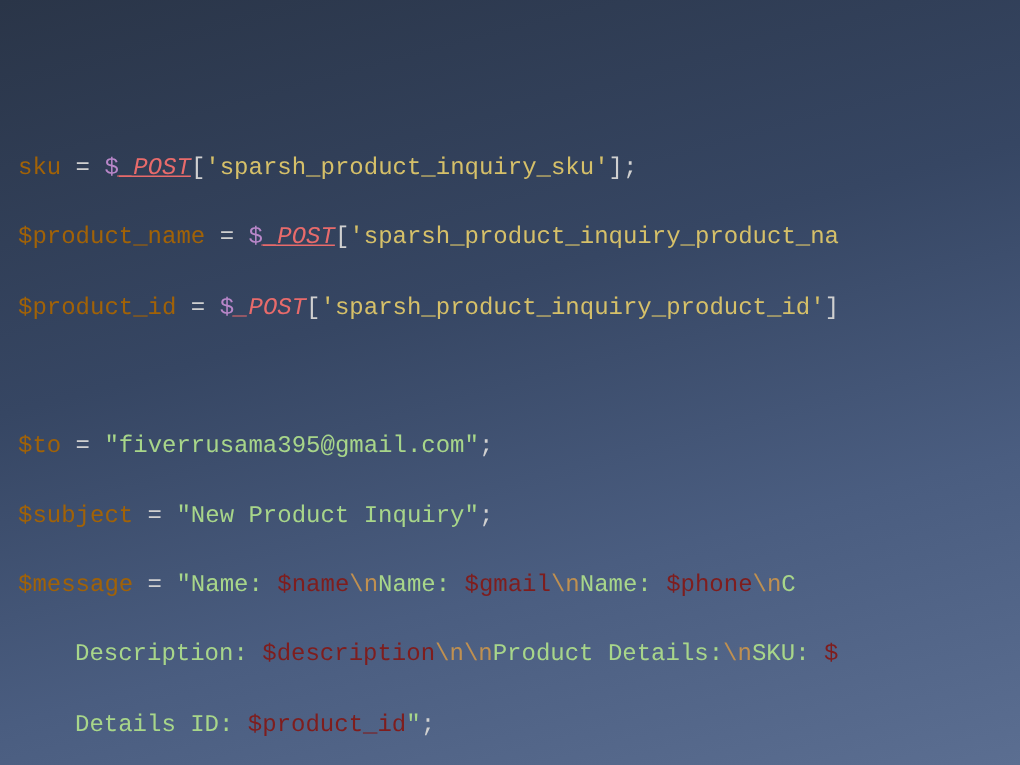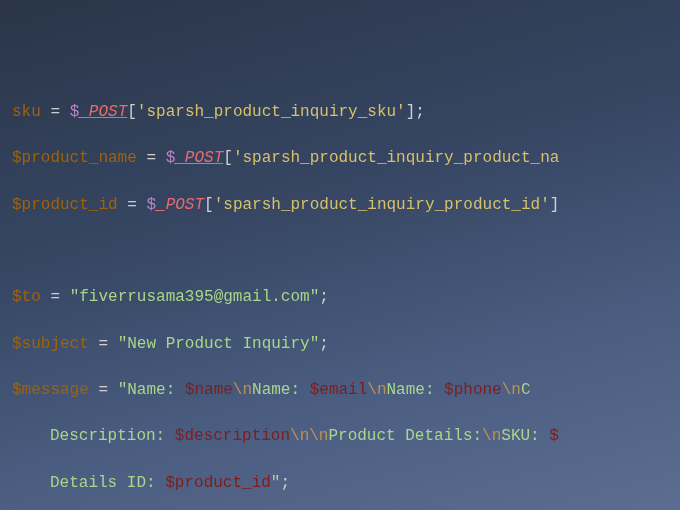--- a/index.html
+++ b/index.html
@@ -34,21 +34,21 @@
 <body>
 
 
 
 <span class="line"><span class="var">sku</span><span class="pn"> = </span><span class="dol">$</span><span class="svu">_POST</span><span class="pn">[</span><span class="key">'</span><span class="key">sparsh_product_inquiry_sku</span><span class="key">'</span><span class="pn">]</span><span class="pn">;</span></span>
 <span class="line"><span class="var">$product_name</span><span class="pn"> = </span><span class="dol">$</span><span class="svu">_POST</span><span class="pn">[</span><span class="key">'</span><span class="key cont">sparsh_product_inquiry_product_na</span></span>
 <span class="line"><span class="var">$product_id</span><span class="pn"> = </span><span class="dol">$</span><span class="sv">_POST</span><span class="pn">[</span><span class="key">'</span><span class="key">sparsh_product_inquiry_product_id</span><span class="key">'</span><span class="pn">]</span></span>
 <span class="line"> </span>
 <span class="line"><span class="var">$to</span><span class="pn"> = </span><span class="str">"fiverrusama395@gmail.com"</span><span class="pn">;</span></span>
 <span class="line"><span class="var">$subject</span><span class="pn"> = </span><span class="str">"New Product Inquiry"</span><span class="pn">;</span></span>
-<span class="line"><span class="var">$message</span><span class="pn"> = </span><span class="str">"Name: </span><span class="wh">$name</span><span class="esc">\n</span><span class="str">Name: </span><span class="wh">$email</span><span class="esc">\n</span><span class="str">Name: </span><span class="wh">$phone</span><span class="esc">\n</span><span class="str">C</span></span>
+<span class="line"><span class="var">$message</span><span class="pn"> = </span><span class="str">"Name: </span><span class="wh">$name</span><span class="esc">\n</span><span class="str">Name: </span><span class="wh">$gmail</span><span class="esc">\n</span><span class="str">Name: </span><span class="wh">$phone</span><span class="esc">\n</span><span class="str">C</span></span>
 <span class="line ind"><span class="str">Description: </span><span class="wh">$description</span><span class="esc">\n\n</span><span class="str">Product Details:</span><span class="esc">\n</span><span class="str">SKU: </span><span class="wh">$</span></span>
 <span class="line ind"><span class="str">Details ID: </span><span class="wh">$product_id</span><span class="str">"</span><span class="pn">;</span></span>
 
 
 
 
 
 
 
 

